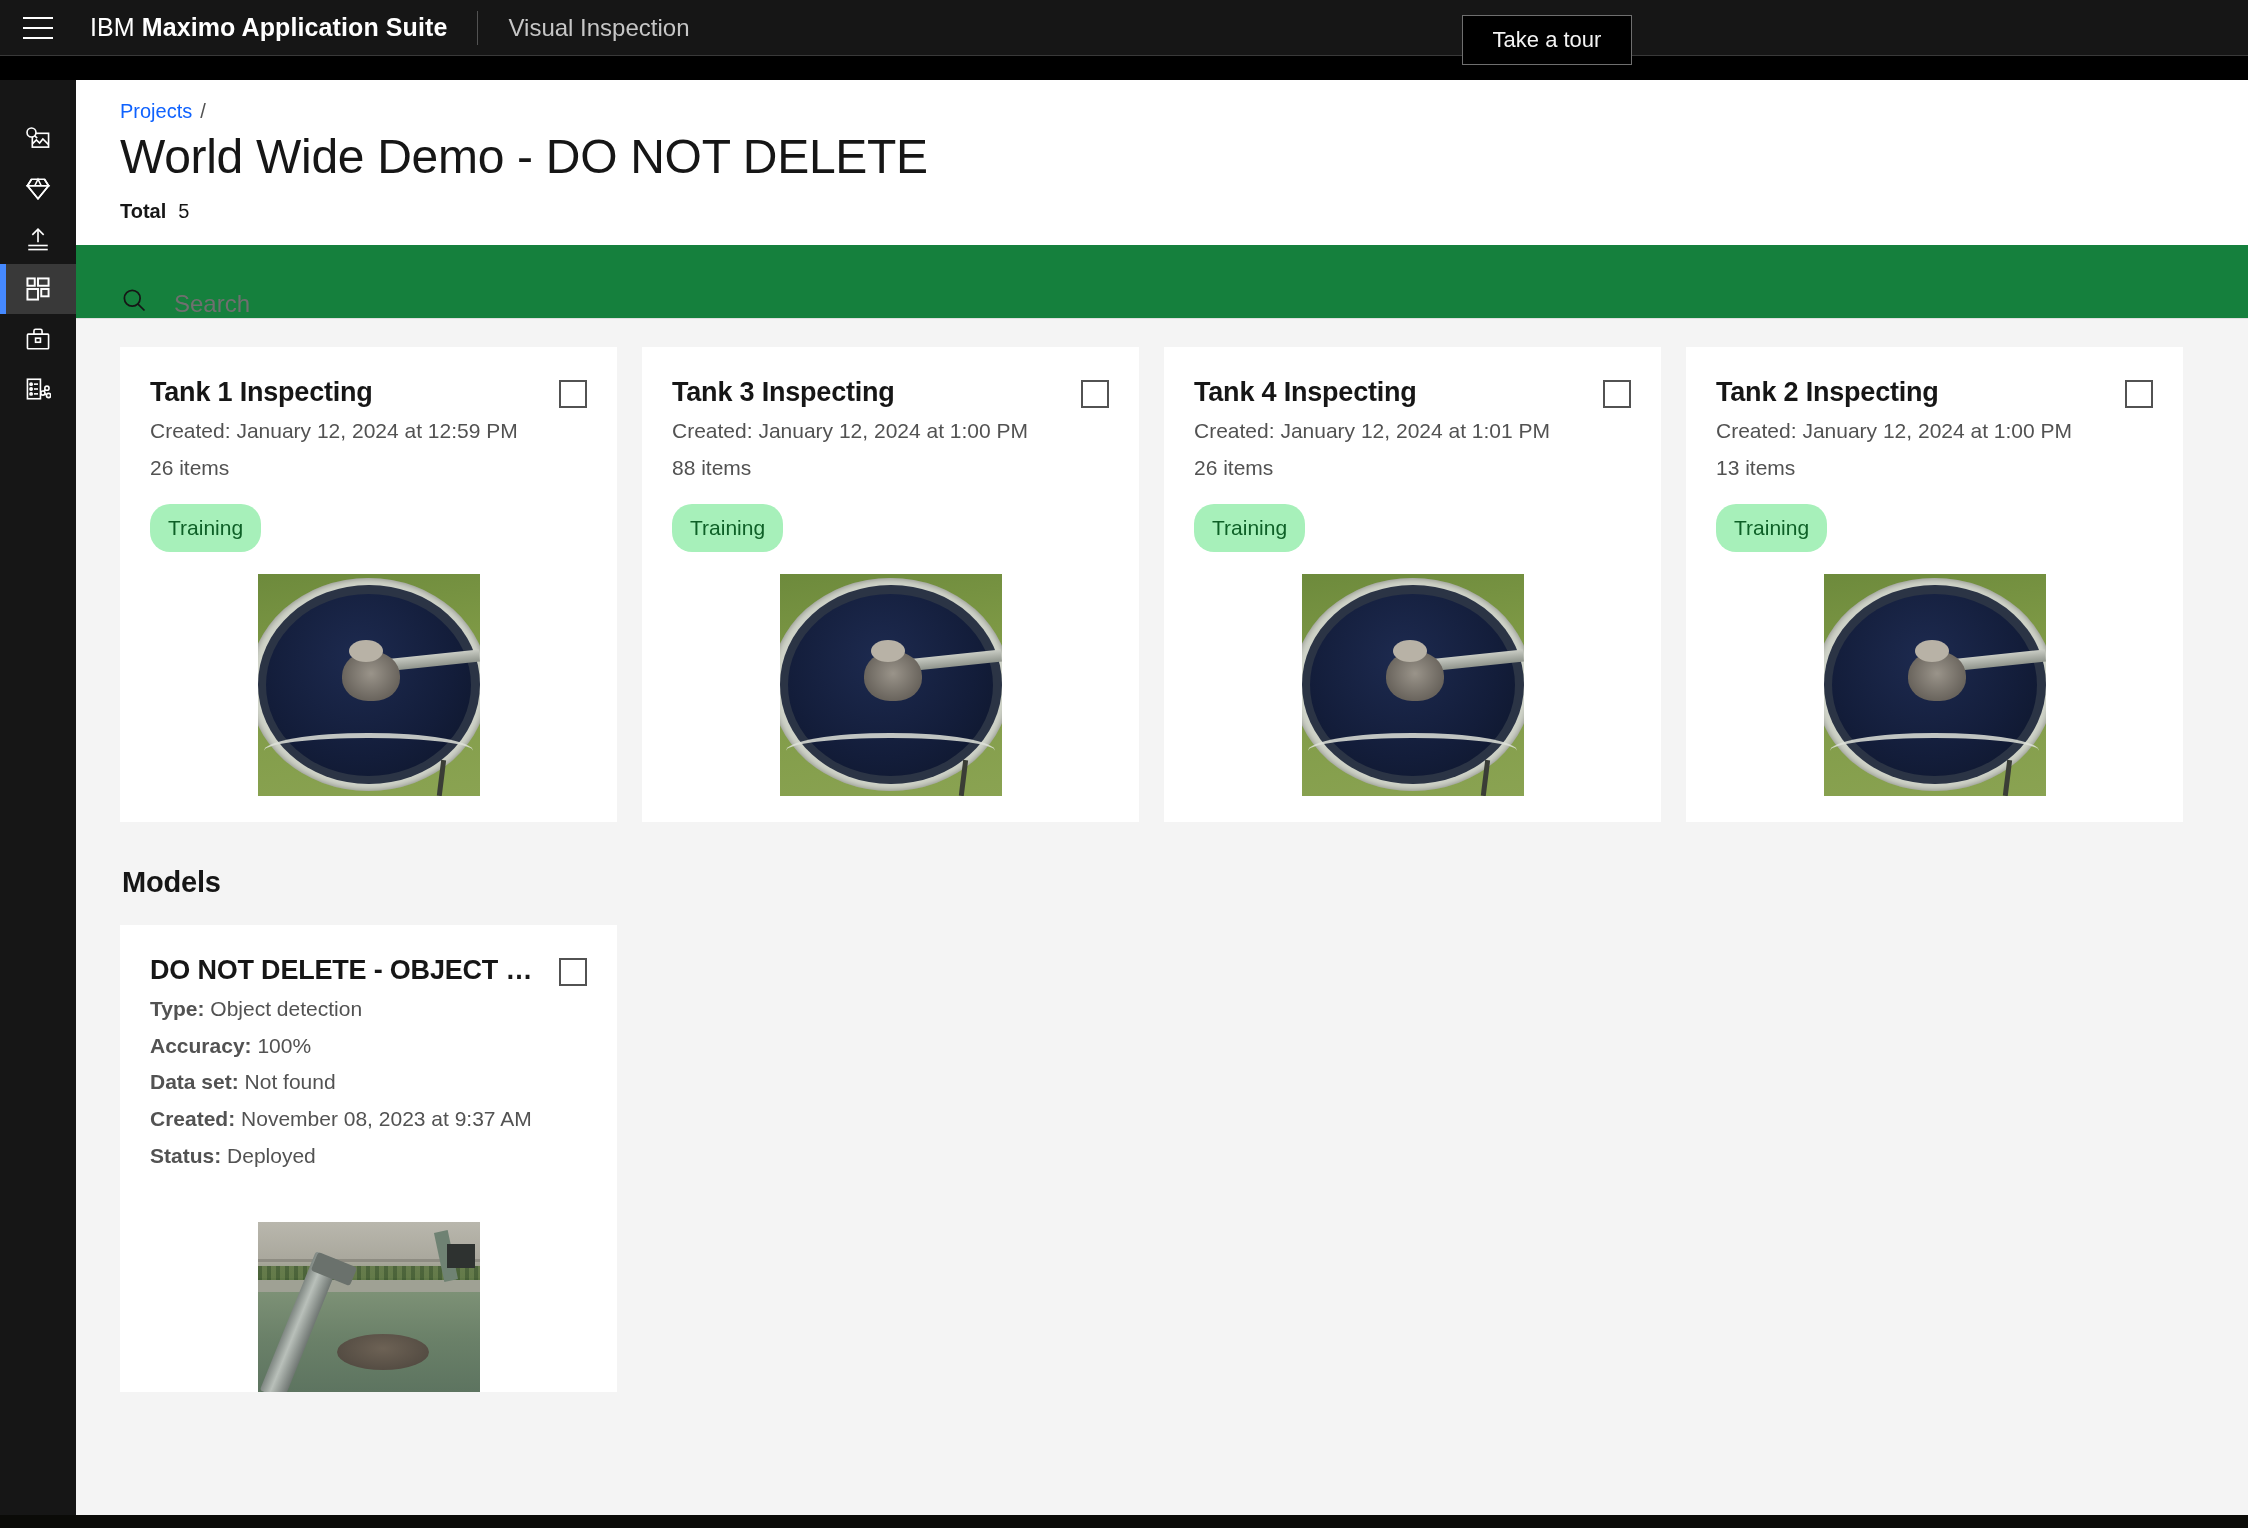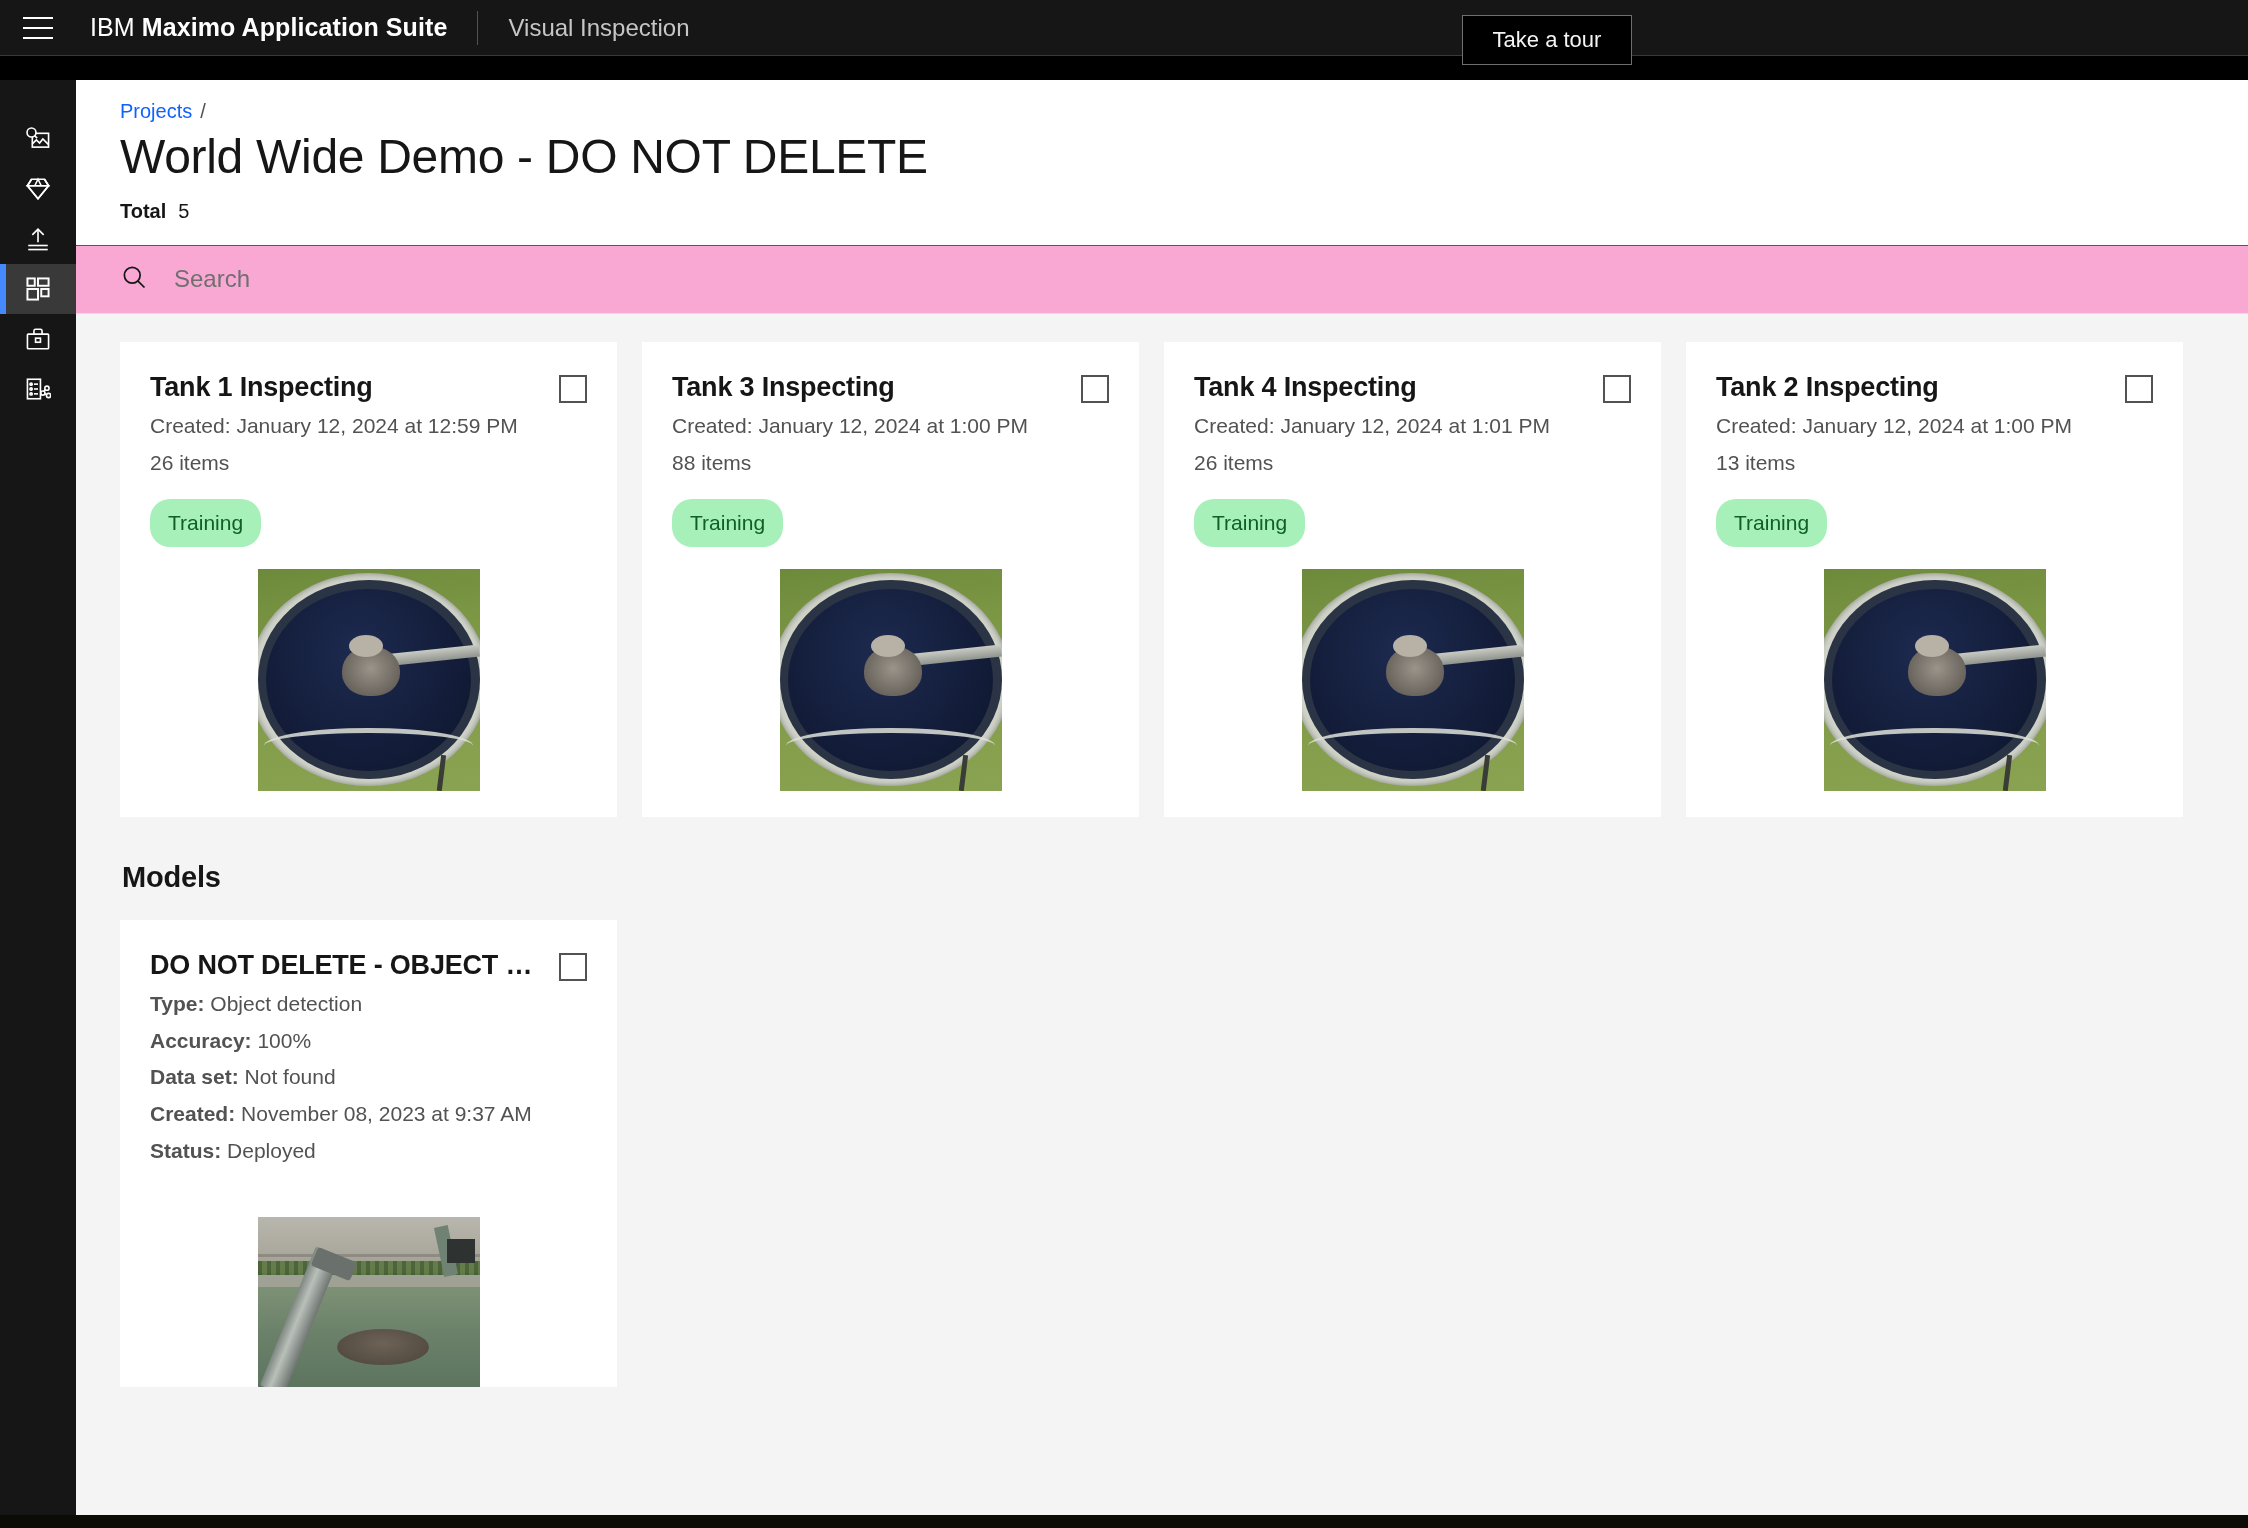--- a/index.html
+++ b/index.html
@@ -68,36 +68,36 @@
   
   .main {
     position: absolute; top: 80px; left: 76px;
     width: 2172px; height: 1435px;
     background: #f4f4f4;
     overflow: hidden;
   }
   .page-head {
     background: #fff;
     padding: 16px 44px 22px 44px;
-    border-bottom: 1px solid #15803d;
+    border-bottom: 6px solid #15803d;
   }
   .breadcrumb { font-size: 20px; padding-top: 4px; }
   .breadcrumb a { color: #0f62fe; text-decoration: none; cursor: pointer; }
   .breadcrumb .sep { color: #525252; margin: 0 8px; }
   .page-title {
     font-size: 48px; font-weight: 400; color: #161616;
     letter-spacing: -0.3px; margin: 8px 0 16px 0; line-height: 1.1;
   }
   .total-row { font-size: 20px; color: #161616; }
   .total-row .lbl { font-weight: 700; }
   .total-row .val { margin-left: 12px; font-weight: 400; }
 
   .search-bar {
-    background: #f9a8d4; height: 68px;
-    display: flex; align-items: center;
+    background: #15803d; height: 68px;
+    display: flex; align-items: flex-end;
     padding-left: 44px;
     border-bottom: 1px solid #e0e0e0;
     cursor: text;
   }
   .search-bar svg { flex: 0 0 auto; }
   .search-input {
     border: none; outline: none; background: transparent;
     font-size: 24px; color: #161616;
     font-family: "Liberation Sans", sans-serif;
     margin-left: 26px; width: 600px;

